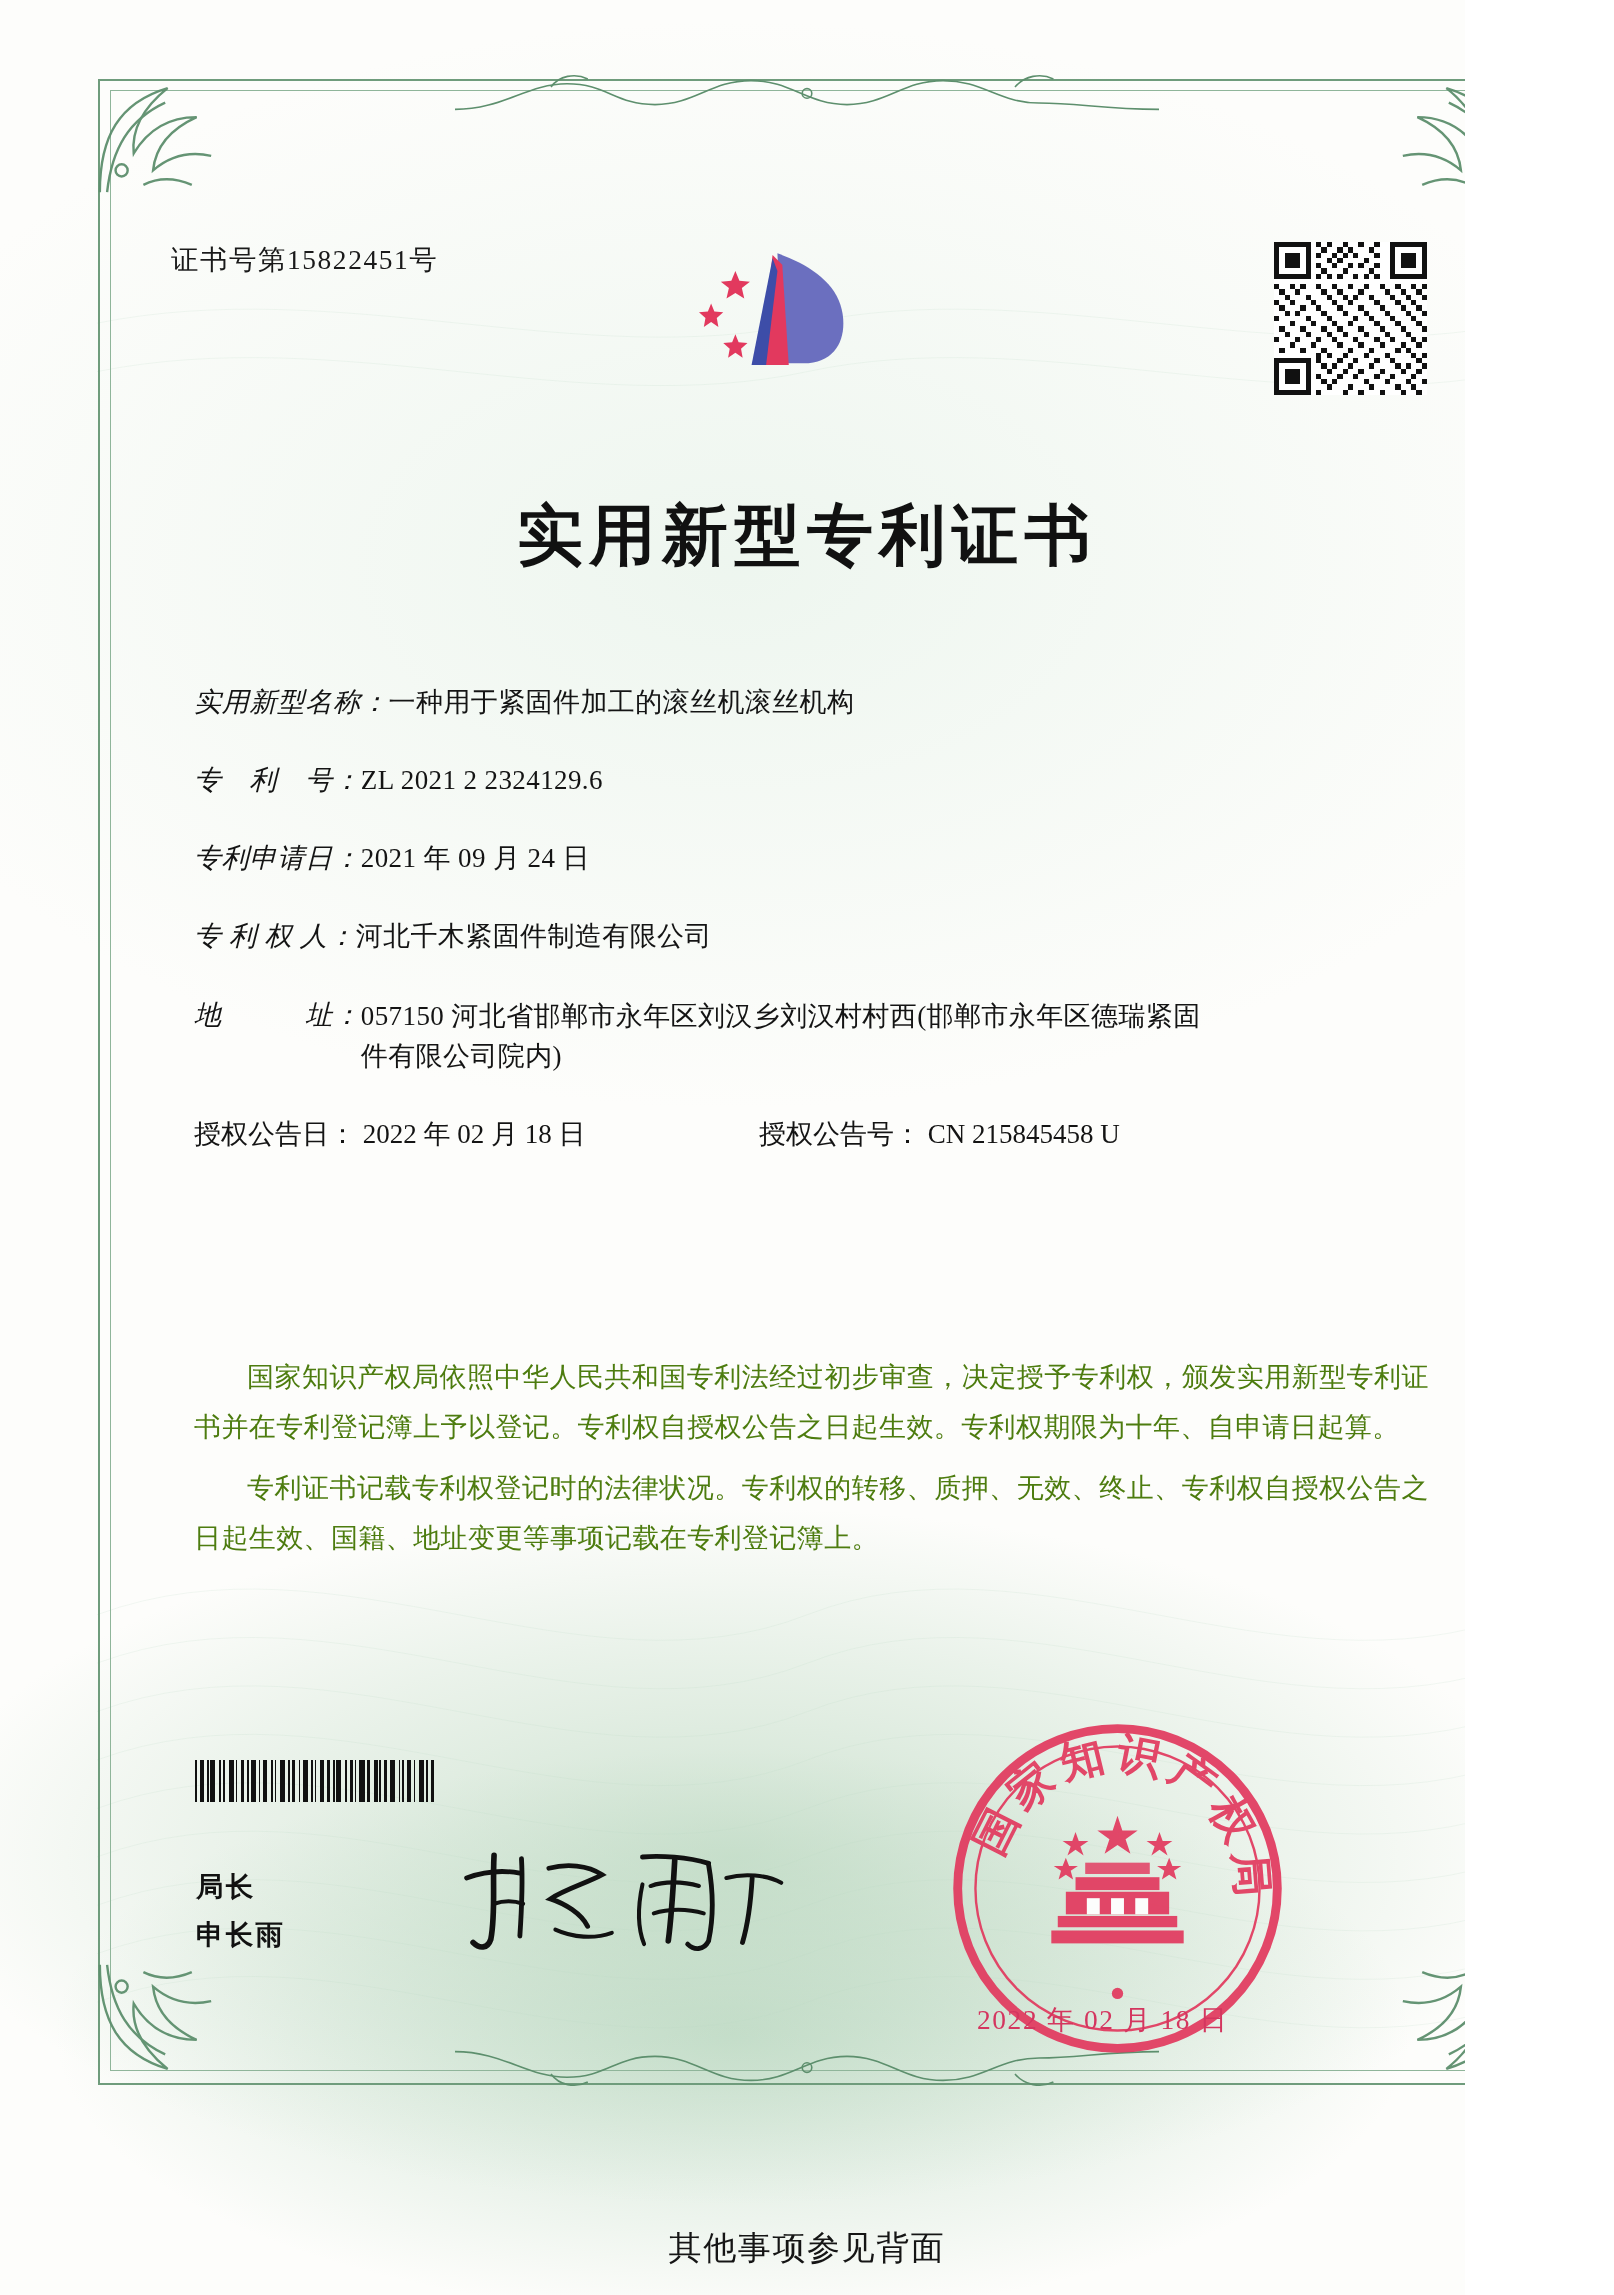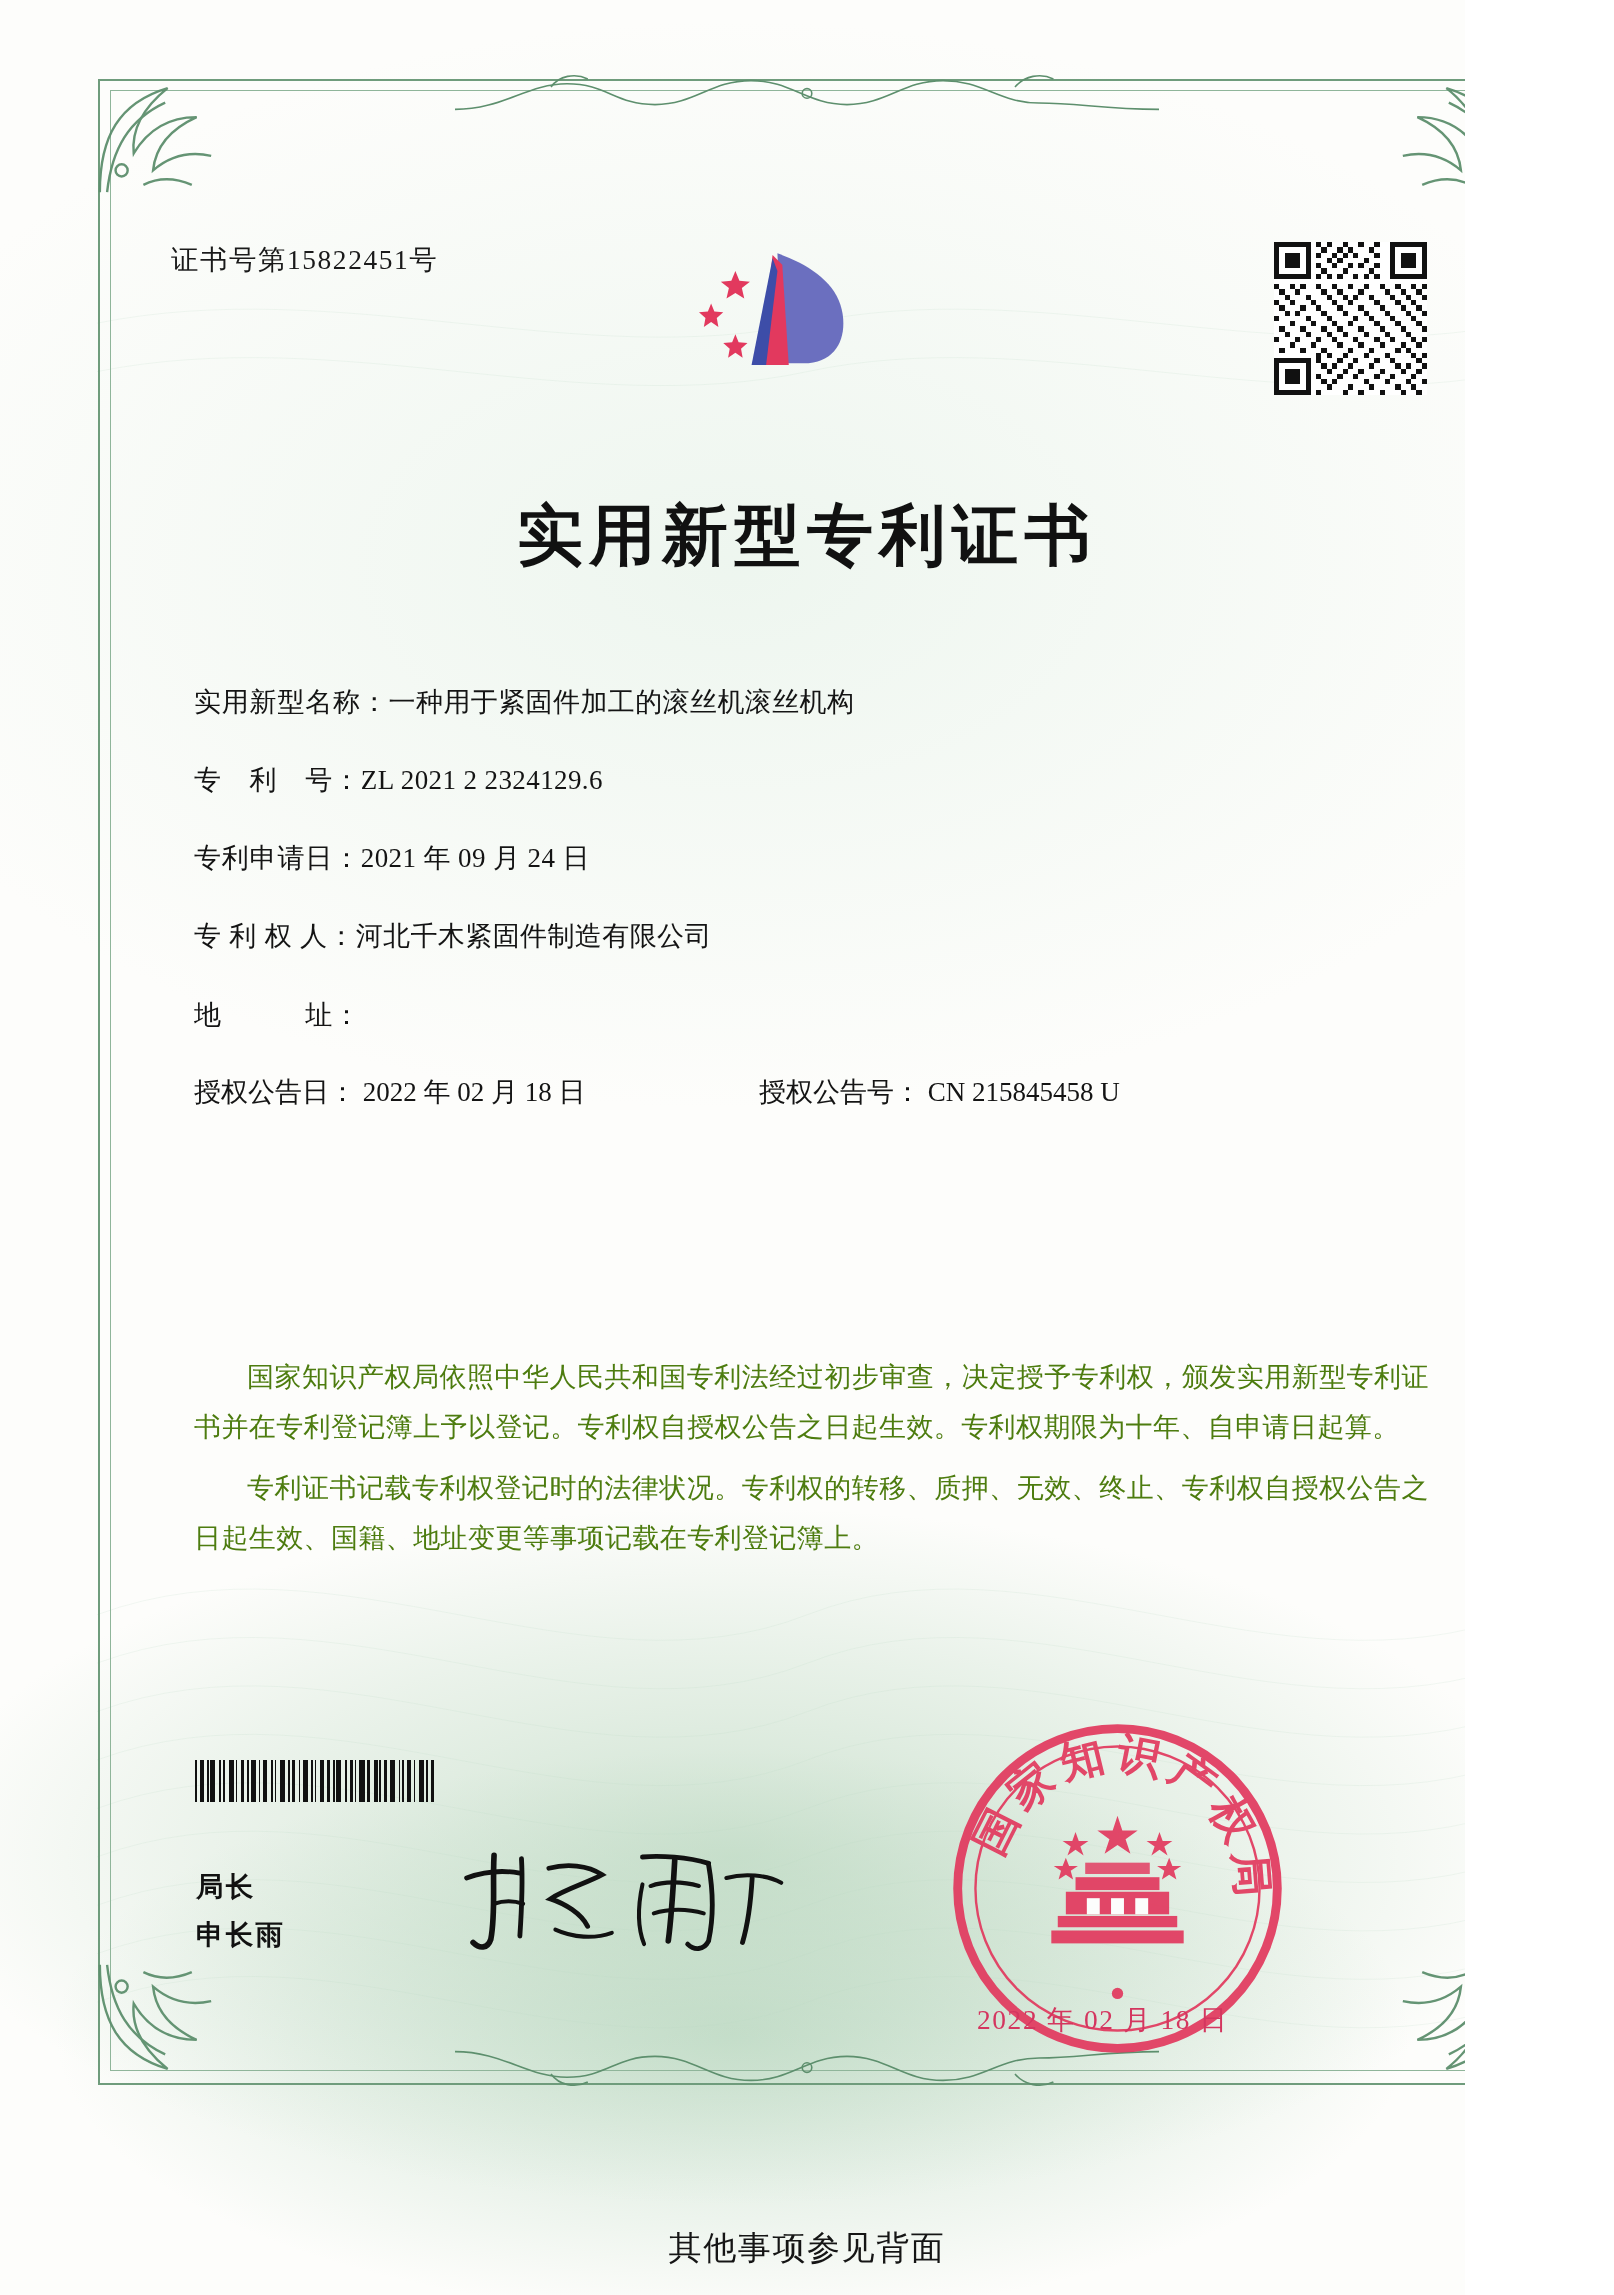--- a/index.html
+++ b/index.html
@@ -108,20 +108,21 @@
     display: flex;
     align-items: flex-start;
     font-size: 27px;
     line-height: 1.45;
     margin-bottom: 39px;
     white-space: nowrap;
   }
   .field-label {
     flex: 0 0 auto;
     letter-spacing: 0.8px;
+    font-style: italic;
   }
   .field-value {
     flex: 1 1 auto;
     white-space: normal;
     letter-spacing: 0.4px;
   }
 
   .addr-value {
     display: block;
     max-width: 864px;
@@ -528,20 +529,21 @@
       <span class="field-value">2021 年 09 月 24 日</span>
     </div>
 
     <div class="field-row">
       <span class="field-label">专 利 权 人：</span>
       <span class="field-value">河北千木紧固件制造有限公司</span>
     </div>
 
     <div class="field-row">
       <span class="field-label">地　　　址：</span>
+      <span class="field-value addr-value">057150 河北省邯郸市永年区刘汉乡刘汉村村西(邯郸市永年区德瑞紧固件有限公司院内)</span>
     </div>
 
     <div class="row-grant">
       <span class="grant-left">
         <span>授权公告日：</span>
         <span>2022 年 02 月 18 日</span>
       </span>
       <span class="grant-right">
         <span>授权公告号：</span>
         <span>CN 215845458 U</span>

